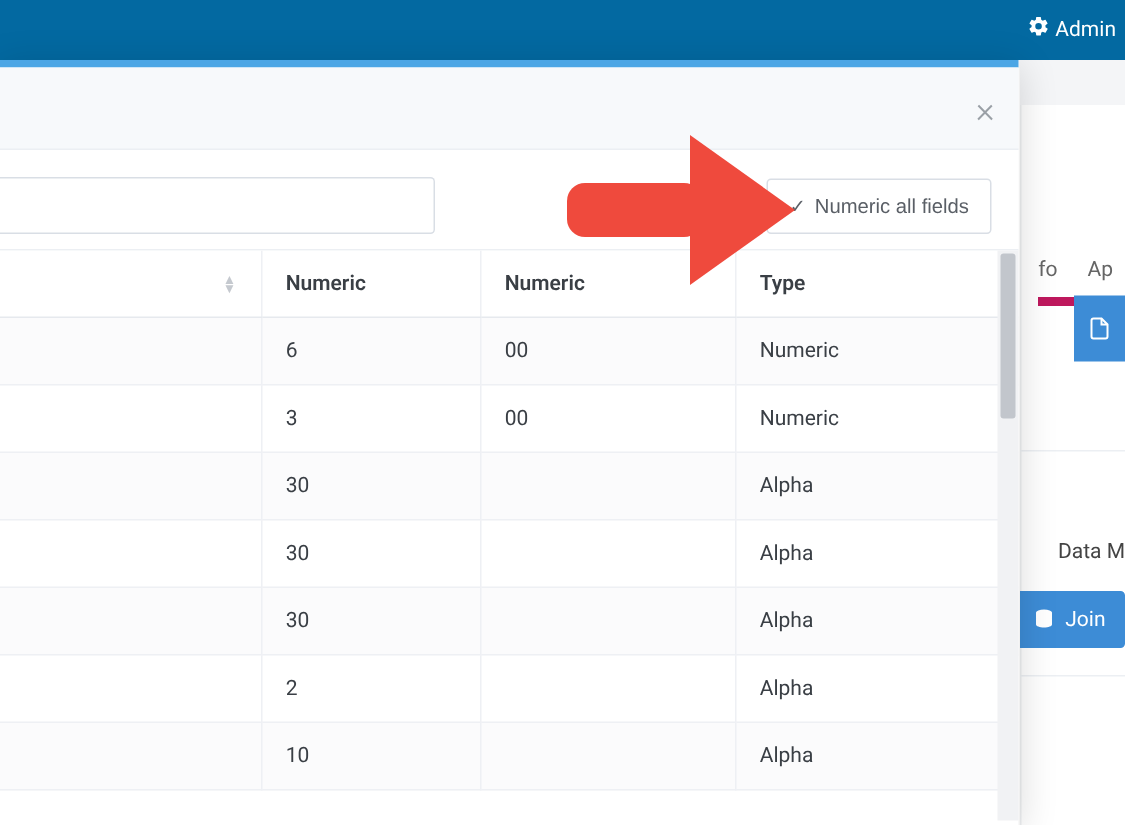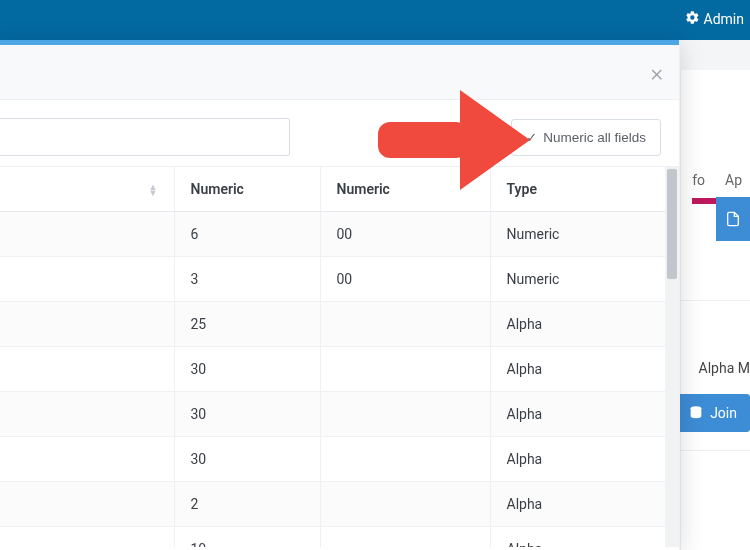--- a/index.html
+++ b/index.html
@@ -256,21 +256,21 @@
   <span>fo</span>
   <span>Ap</span>
 </div>
 <div class="bg-square">
   <svg width="16" height="18" viewBox="0 0 24 24" fill="none" stroke="#fff" stroke-width="2">
       <path d="M14 2H6a2 2 0 0 0-2 2v16a2 2 0 0 0 2 2h12a2 2 0 0 0 2-2V8z"></path>
       <polyline points="14 2 14 8 20 8"></polyline>
     </svg>
 </div>
 <div class="bg-cardline"></div>
-<div class="bg-label">Alpha M</div>
+<div class="bg-label">Data M</div>
 <div class="bg-joinbtn">
   <svg width="16" height="16" viewBox="0 0 24 24" fill="#fff">
       <ellipse cx="12" cy="5" rx="8" ry="3"></ellipse>
       <path d="M4 5v6c0 1.66 3.58 3 8 3s8-1.34 8-3V5"></path>
       <path d="M4 11v6c0 1.66 3.58 3 8 3s8-1.34 8-3v-6"></path>
     </svg>
   <span>Join</span>
 </div>
 <div class="bg-linebelow"></div>
 
@@ -317,26 +317,20 @@
               <td>Numeric</td>
             </tr>
             <tr>
               <td></td>
               <td>3</td>
               <td>00</td>
               <td>Numeric</td>
             </tr>
             <tr>
               <td></td>
-              <td>25</td>
-              <td></td>
-              <td>Alpha</td>
-            </tr>
-            <tr>
-              <td></td>
               <td>30</td>
               <td></td>
               <td>Alpha</td>
             </tr>
             <tr>
               <td></td>
               <td>30</td>
               <td></td>
               <td>Alpha</td>
             </tr>

